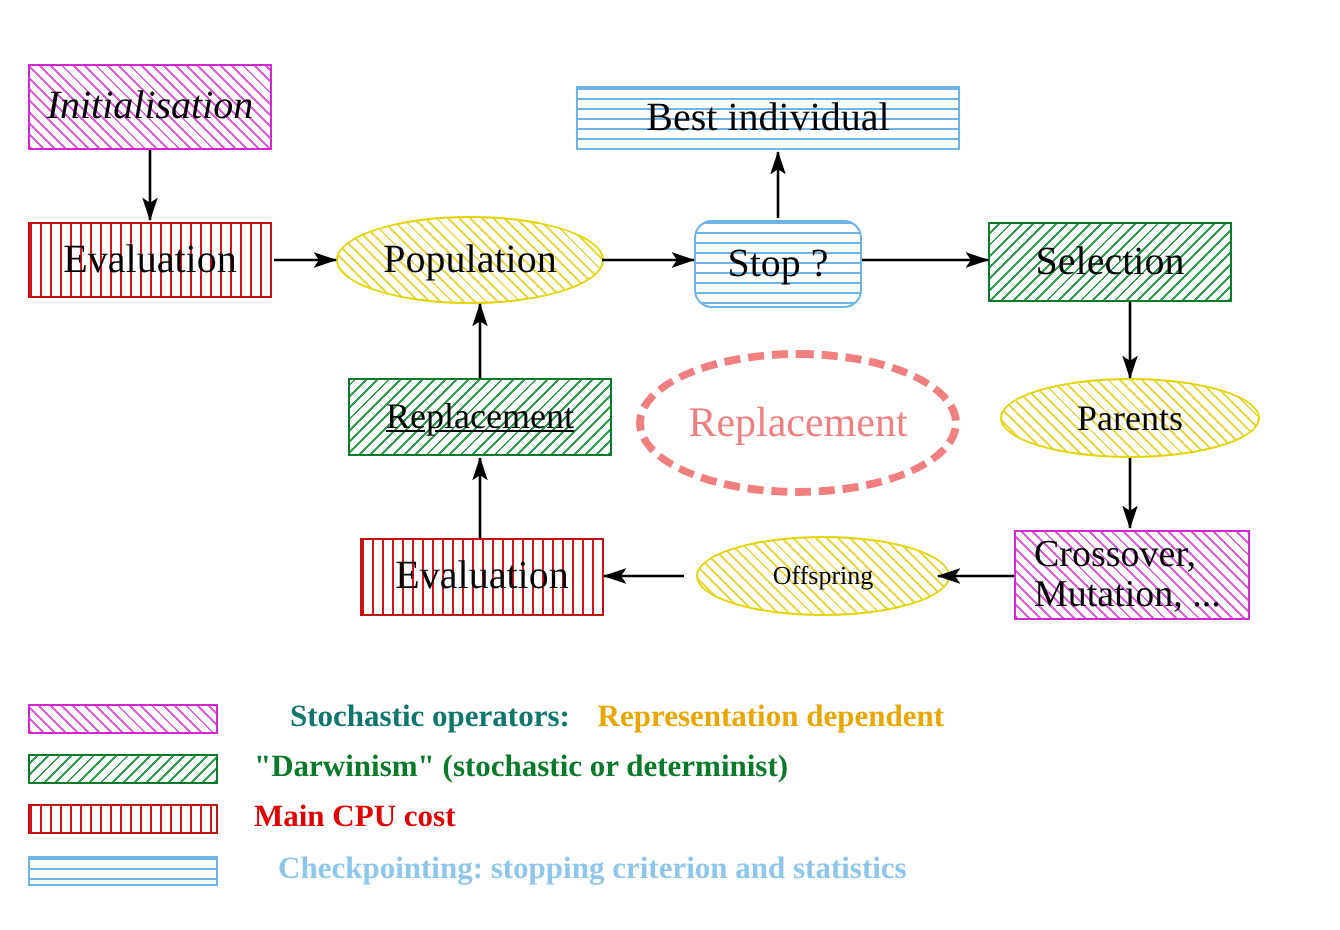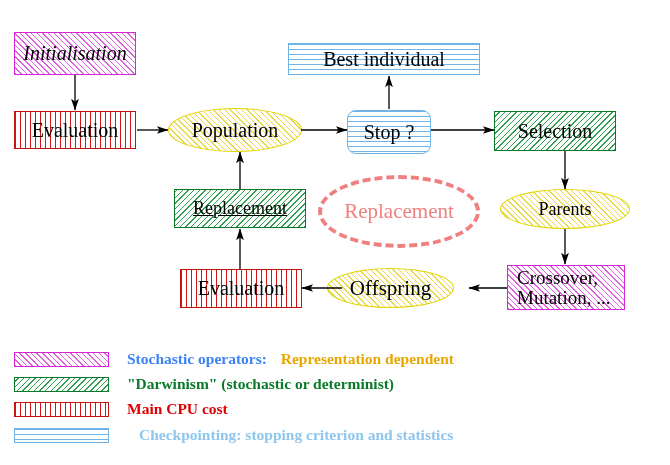--- a/index.html
+++ b/index.html
@@ -48,21 +48,21 @@
      color:#f08080;}
 
   svg#wires{position:absolute;left:0;top:0;width:670px;height:465px;
             z-index:1;pointer-events:none;}
 
   
   #legend{position:absolute;left:0;top:340px;width:670px;height:125px;}
   .lg-row{position:absolute;left:14px;height:22px;display:flex;align-items:center;}
   .sw{width:95px;height:15px;box-sizing:border-box;flex:none;}
   .lg-text{margin-left:18px;white-space:nowrap;font-size:15.5px;font-weight:bold;}
-  .c-mag{color:#3b82f6;}
+  .c-mag{color:#0f766e;margin-left:18px;}
   .c-gold{color:#e8a700;}
   .c-grn{color:#0a7a2a;}
   .c-red{color:#e00000;}
   .c-blu{color:#8ec6ec;}
 </style>
 </head>
 <body>
 
 <div id="stage">
 
@@ -120,21 +120,21 @@
   </div>
 
   <div class="node h-yellow ellipse" style="left:500px;top:189px;width:130px;height:40px;font-size:18px;">
     <span>Parents</span>
   </div>
 
   <div class="node h-red" style="left:180px;top:269px;width:122px;height:39px;font-size:20px;">
     <span>Evaluation</span>
   </div>
 
-  <div class="node h-yellow ellipse" style="left:327px;top:268px;width:127px;height:40px;font-size:21px;text-align:center;">
+  <div class="node h-yellow ellipse" style="left:348px;top:268px;width:127px;height:40px;font-size:13px;text-align:center;">
     <span>Offspring</span>
   </div>
 
   <div class="node h-magenta" style="left:507px;top:265px;width:118px;height:45px;font-size:19px;
               justify-content:flex-start;padding-left:9px;">
     <span style="text-align:left;">
       <span>Crossover,</span><br>
       <span>Mutation, ...</span>
     </span>
   </div>

